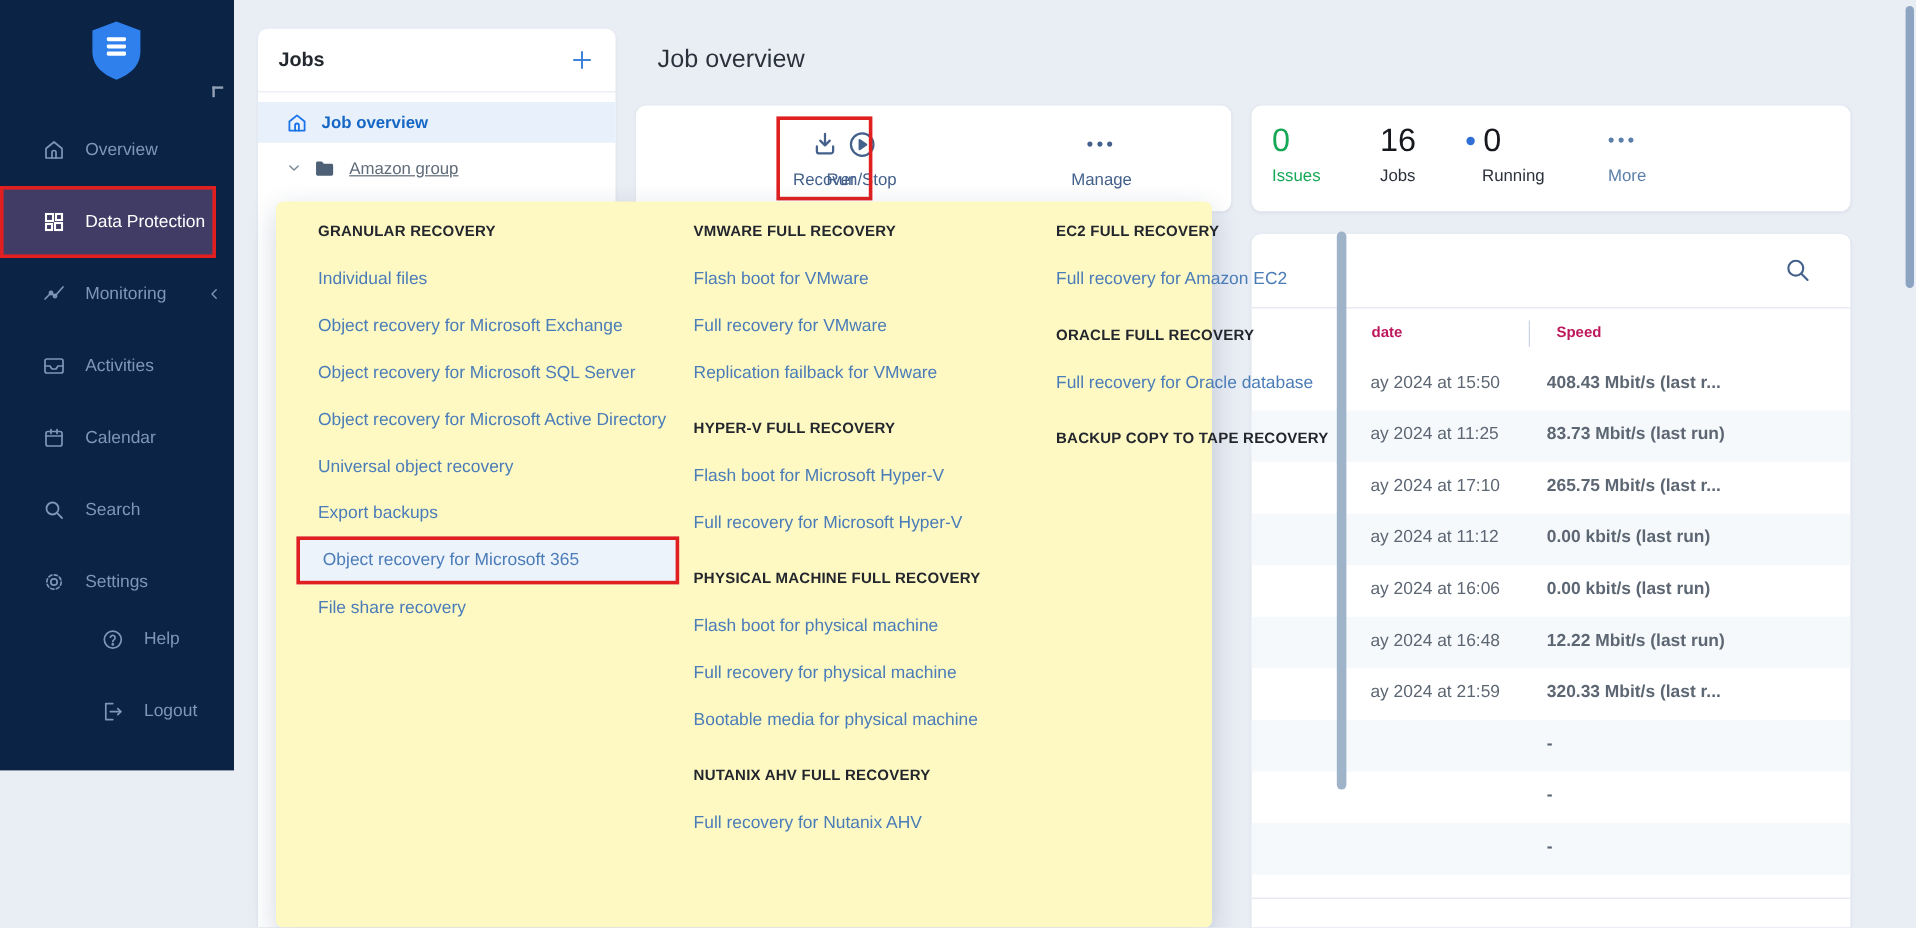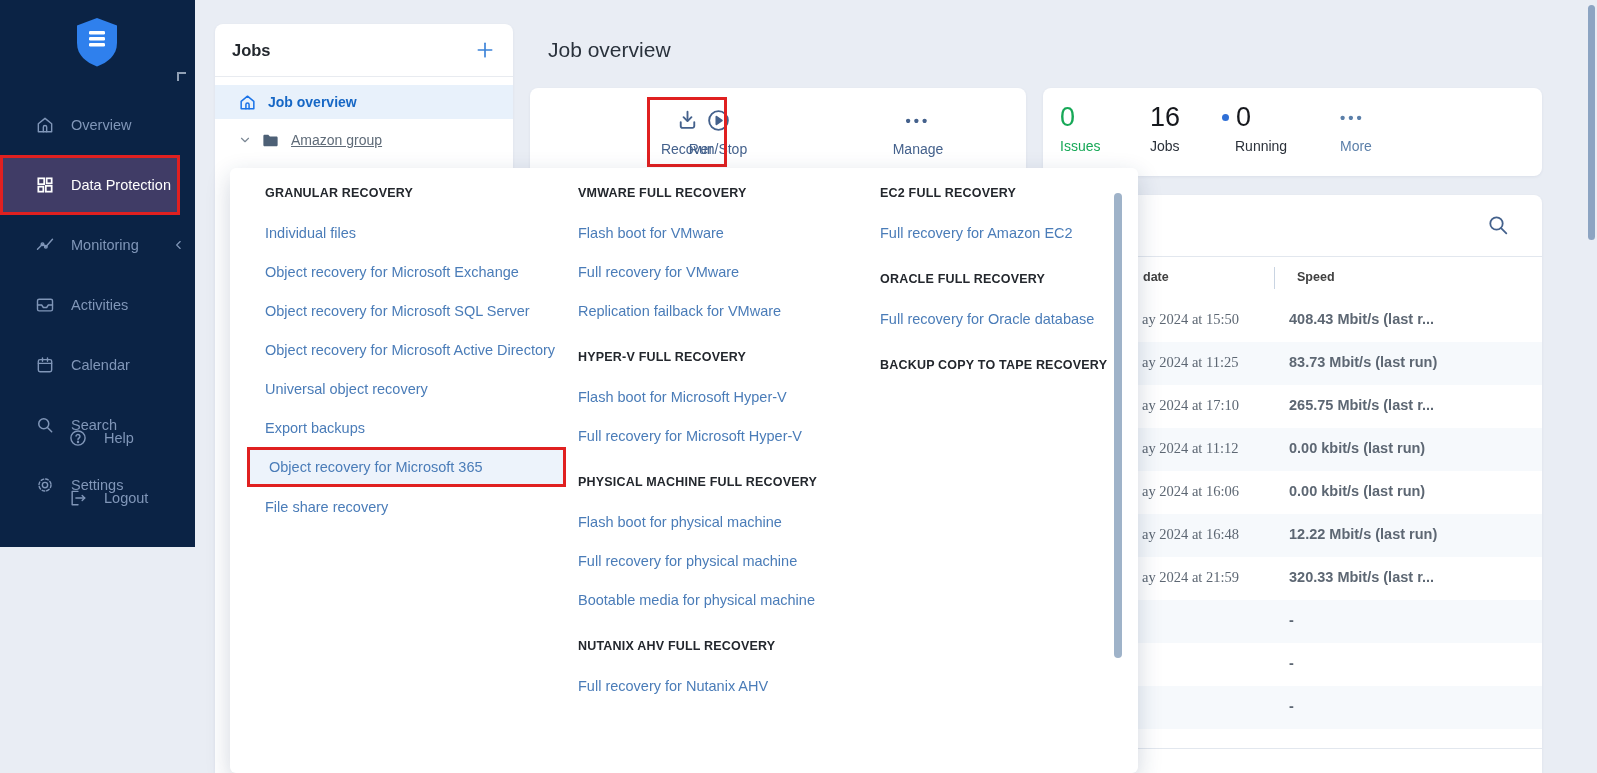--- a/index.html
+++ b/index.html
@@ -6,32 +6,32 @@
   html,body { width:1597px; height:773px; }
   body {
     position:relative; overflow:hidden;
     background:#e9edf4;
     font-family:"Liberation Sans","DejaVu Sans",sans-serif;
     color:#2a323c;
   }
   svg { display:block; }
 
   
-  .sidebar { position:absolute; left:0; top:0; width:195px; height:547px; background:#0b2345; }
+  .sidebar { position:absolute; left:0; top:0; width:195px; height:642px; background:#0b2345; }
   .logo { position:absolute; left:73px; top:16px; }
   .collapse-corner { position:absolute; left:177px; top:72px; width:9px; height:9px;
     border-top:2px solid #a9b6c9; border-left:2px solid #a9b6c9; opacity:.85; }
   .nav { position:absolute; left:0; top:95px; width:195px; }
   .nav-item { height:60px; display:flex; align-items:center; gap:15px; padding-left:34px;
     color:#8096b8; font-size:14.5px; cursor:pointer; }
   .nav-item .ni-icon { width:22px; display:flex; justify-content:center; color:#8096b8; }
   .nav-item.selected { width:180px; background:#403c66; border:3px solid #e02020; color:#ffffff; padding-left:31px; }
   .nav-item.selected .ni-icon { color:#ffffff; }
   .nav-chevron { margin-left:18px; color:#8096b8; }
-  .nav-footer { position:absolute; left:0; bottom:19px; width:195px;padding-left:33px; }
+  .nav-footer { position:absolute; left:16px; bottom:19px; width:195px;padding-left:33px; }
 
   
   .jobs-panel { position:absolute; left:215px; top:24px; width:298px; height:749px;
     background:#fff; border-radius:8px 8px 0 0; box-shadow:0 1px 3px rgba(40,60,100,.07); }
   .jobs-header { height:53px; display:flex; align-items:center; justify-content:space-between;
     padding:0 18px 0 17px; border-bottom:1px solid #e8ebf0; }
   .jobs-title { font-size:16.5px; font-weight:bold; color:#23282e; }
   .jobs-list { padding-top:8px; }
   .jobs-row { height:34px; display:flex; align-items:center; gap:11px; padding-left:23px;
     font-size:14px; color:#5f6b78; cursor:pointer; }
@@ -63,32 +63,32 @@
   .stat.more { color:#5b7fa9; }
   .stat.more .dots-glyph { color:#5b7fa9; line-height:33px; }
   .stat.more .stat-label { color:#5b7fa9; }
 
   
   .table-card { position:absolute; left:1043px; top:195px; width:499px; height:578px;
     background:#fff; border-radius:8px 8px 0 0; box-shadow:0 1px 3px rgba(40,60,100,.07); }
   .search-row { position:relative; height:62px; border-bottom:1px solid #e2e7ee; }
   .search-btn { position:absolute; right:32px; top:18px; color:#44618c; cursor:pointer; }
   .thead-row { position:relative; height:42px; }
-  .th { position:absolute; top:13px; font-size:12.5px; font-weight:bold; color:#404040; cursor:pointer; }
+  .th { position:absolute; top:13px; font-size:12.5px; font-weight:bold; color:#be185d; cursor:pointer; }
   .th-divider { position:absolute; left:231px; top:10px; width:1px; height:22px; background:#c9d4e2; }
   .tbody .tr { position:relative; height:43px; cursor:pointer; }
   .tbody .tr:nth-child(even) { background:#f6f9fc; }
   .td { position:absolute; top:12px; font-size:14.5px; color:#5d6773; white-space:nowrap; }
-  .td.c1 { left:99px;font-family:Liberation Serif, serif; } .td.c2 { left:246px;font-weight:bold; }
+  .td.c1 { left:99px; } .td.c2 { left:246px;font-weight:bold; }
   .th.c1 { left:100px; } .th.c2 { left:254px; }
   .table-footer-line { position:absolute; left:0; top:553px; width:499px; height:1px; background:#e2e7ee; }
 
   
-  .recover-menu { position:absolute; left:230px; top:168px; width:908px; height:605px;
-    background:#ffffff; border-radius:6px; box-shadow:0 8px 24px rgba(25,48,90,.20); z-index:10; }
+  .recover-menu { position:absolute; left:230px; top:168px; width:780px; height:605px;
+    background:#fef9c3; border-radius:6px; box-shadow:0 8px 24px rgba(25,48,90,.20); z-index:10; }
   .menu-col { position:absolute; top:0; padding-top:5px; }
   .menu-col.c1 { left:35px; width:330px; }
   .menu-col.c2 { left:348px; width:300px; }
   .menu-col.c3 { left:650px; width:250px; }
   .menu-section { margin-bottom:7px; }
   .menu-title { height:40px; display:flex; align-items:center; font-size:12.5px; font-weight:bold;
     color:#23272d; letter-spacing:.2px; }
   .menu-item { height:39px; display:flex; align-items:center; font-size:14.5px; color:#4a7cb8; cursor:pointer; }
   .menu-item.highlighted { height:40px; margin-left:-18px; width:319px; padding-left:19px;
     background:#edf3fb; border:3px solid #e02020; }

